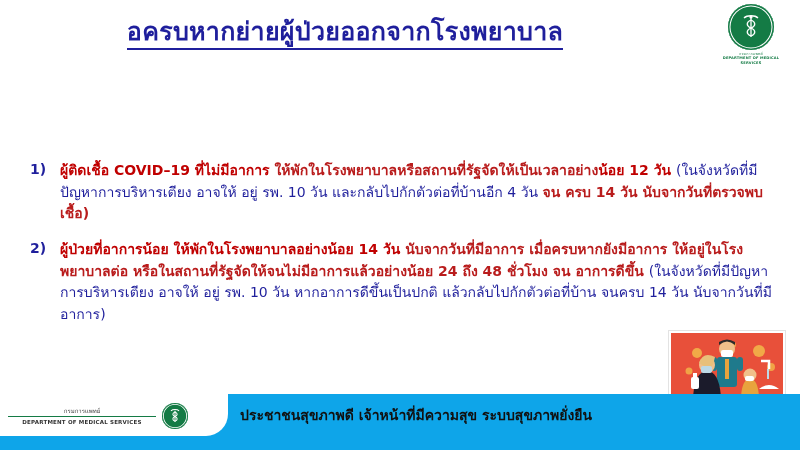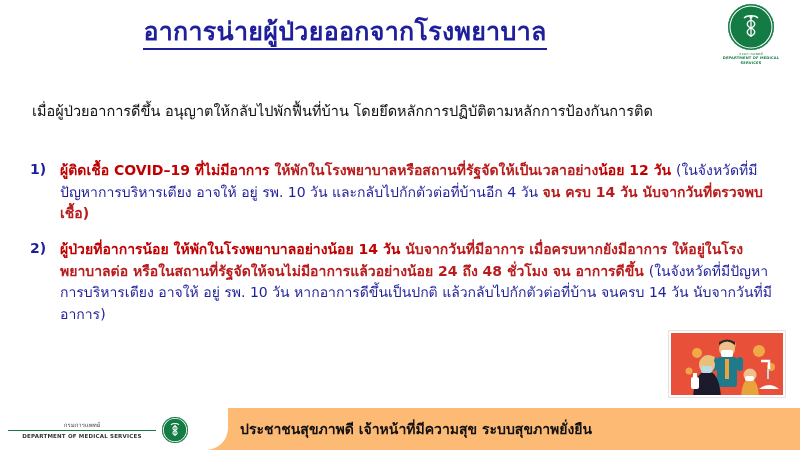--- a/index.html
+++ b/index.html
@@ -62,22 +62,22 @@
   .illus{
     position:absolute;right:14px;bottom:52px;
     width:118px;height:68px;
     background:#fff;border:1px solid #e3e3e3;
     padding:2px;box-sizing:border-box;
   }
   .illus-inner{width:100%;height:100%;background:#e8503a;position:relative;overflow:hidden;}
 
   
   .footer{
-    position:absolute;left:0;bottom:0;width:800px;height:42px;
-    background:#fdba74;
+    position:absolute;left:0;bottom:0;width:800px;height:56px;
+    background:#0ea5e9;
     text-decoration:underline;
   }
   .footer-white{
     position:absolute;left:0;top:0;width:228px;height:42px;
     background:#fff;border-top-right-radius:0;border-bottom-right-radius:22px;
   }
   .footer-logo{
     position:absolute;left:8px;top:9px;width:210px;height:26px;
     display:flex;align-items:center;
   }
@@ -93,41 +93,40 @@
     display:flex;align-items:center;
     font-size:14px;color:#111;font-weight:600;
   }
 </style>
 </head>
 <body>
 
 <div class="slide">
 
   <div class="title-wrap">
-    <span class="title">อาการน่ายผู้ป่วยออกจากโรงพยาบาล</span>
+    <span class="title">อครบหากย่ายผู้ป่วยออกจากโรงพยาบาล</span>
   </div>
 
   <div class="seal-top">
     <div class="seal-circle">
       <svg width="24" height="26" viewBox="0 0 24 26" aria-hidden="true">
         <g fill="none" stroke="#ffffff" stroke-width="1.3">
           <line x1="12" y1="4" x2="12" y2="23"></line>
           <path d="M12 6 C7 8 7 12 12 14 C17 16 17 20 12 22"></path>
           <path d="M12 6 C17 8 17 12 12 14 C7 16 7 20 12 22"></path>
           <path d="M5 4 C8 1 16 1 19 4"></path>
         </g>
         <circle cx="12" cy="3" r="1.6" fill="#ffffff"></circle>
       </svg>
     </div>
     <div class="seal-th">กรมการแพทย์</div>
     <div class="seal-en">DEPARTMENT OF MEDICAL SERVICES</div>
   </div>
 
   <div class="intro">
-    <div>เมื่อผู้ป่วยอาการดีขึ้น อนุญาตให้กลับไปพักฟื้นที่บ้าน โดยยึดหลักการปฏิบัติตามหลักการป้องกันการติด</div>
   </div>
 
   <div class="list">
 
     <div class="item">
       <div class="marker">1)</div>
       <div class="item-body">
         <span class="red">ผู้ติดเชื้อ COVID–19 ที่ไม่มีอาการ </span><span class="dark">ให้พักในโรงพยาบาลหรือสถานที่รัฐจัดให้เป็นเวลาอย่าง</span><span class="red">น้อย 12 วัน</span><span class="dark"> </span><span class="blue">(ในจังหวัดที่มีปัญหาการบริหารเตียง อาจให้ อยู่ รพ. 10 วัน และกลับไปกักตัวต่อที่บ้านอีก 4 วัน </span><span class="dark">จน ครบ 14 วัน นับจากวันที่ตรวจพบเชื้อ)</span>
       </div>
     </div>

